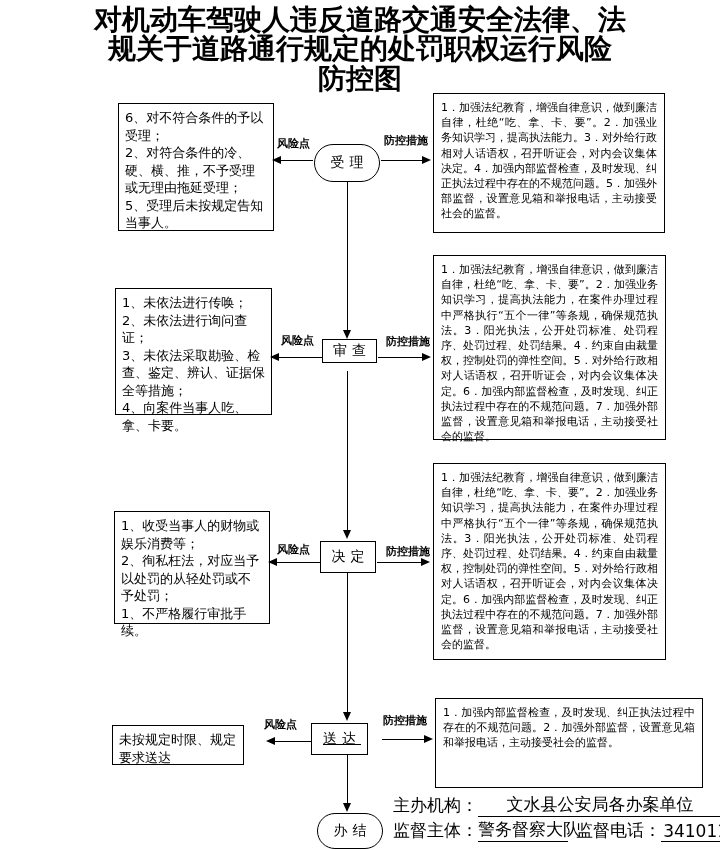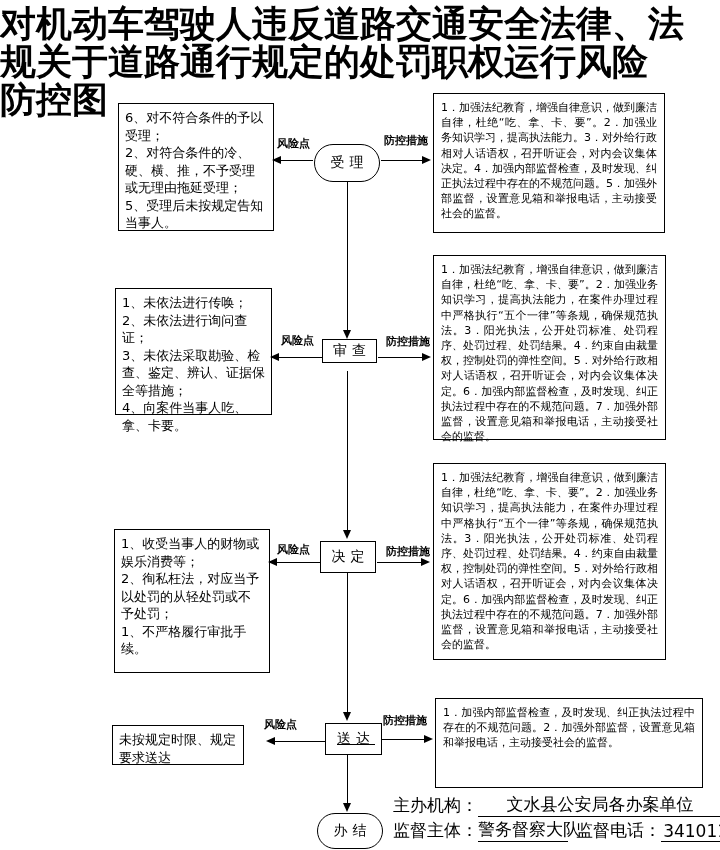--- a/index.html
+++ b/index.html
@@ -1,22 +1,22 @@
 <!DOCTYPE html>
 <html><head>
 <meta charset="utf-8">
 <style>
   html,body{margin:0;padding:0;background:#fff;}
   .canvas{
     position:relative;width:720px;height:850px;background:#fff;
     font-family:"DejaVu Sans",sans-serif;color:#000;overflow:hidden;
   }
   .title{
-    position:absolute;top:5px;left:0;width:720px;
-    font-weight:bold;font-size:36px;line-height:1.05;letter-spacing:0px;
+    position:absolute;top:5px;left:0;width:720px;text-align:center;
+    font-weight:bold;font-size:28px;line-height:1.05;letter-spacing:0px;
   }
   .box{position:absolute;border:1px solid #000;background:#fff;box-sizing:border-box;}
   .left-box{font-size:13px;line-height:1.35;padding:5px 6px;}
   .left-box div{margin:0;}
   .right-box{font-size:11px;line-height:15.2px;padding:6px 7px;text-align:justify;}
   .node{
     position:absolute;border:1px solid #000;background:#fff;box-sizing:border-box;
     display:flex;align-items:center;justify-content:center;
     font-size:14px;letter-spacing:5px;text-indent:5px;
   }
@@ -88,21 +88,21 @@
   <div class="hline" style="left:378px;top:357px;width:44px;"></div>
   <div class="ah-right" style="left:422px;top:353px;"></div>
 
   <div class="box right-box" style="left:433px;top:255px;width:233px;height:185px;">
     <div>1．加强法纪教育，增强自律意识，做到廉洁自律，杜绝“吃、拿、卡、要”。2．加强业务知识学习，提高执法能力，在案件办理过程中严格执行“五个一律”等条规，确保规范执法。3．阳光执法，公开处罚标准、处罚程序、处罚过程、处罚结果。4．约束自由裁量权，控制处罚的弹性空间。5．对外给行政相对人话语权，召开听证会，对内会议集体决定。6．加强内部监督检查，及时发现、纠正执法过程中存在的不规范问题。7．加强外部监督，设置意见箱和举报电话，主动接受社会的监督。</div>
   </div>
 
   <div class="vline" style="left:347px;top:371px;height:159px;"></div>
   <div class="ah-down" style="left:343px;top:530px;"></div>
 
-  <div class="box left-box" style="left:114px;top:529px;width:156px;height:144px;">
+  <div class="box left-box" style="left:114px;top:511px;width:156px;height:113px;">
     <div>1、收受当事人的财物或娱乐消费等；</div>
     <div>2、徇私枉法，对应当予以处罚的从轻处罚或不予处罚；</div>
     <div>1、不严格履行审批手续。</div>
   </div>
 
   <div class="flow-label" style="left:277px;top:542px;">风险点</div>
   <div class="ah-left" style="left:268px;top:558px;"></div>
   <div class="hline" style="left:277px;top:562px;width:43px;"></div>
 
   <div class="node" style="left:320px;top:541px;width:56px;height:32px;">
@@ -121,21 +121,21 @@
   <div class="ah-down" style="left:343px;top:712px;"></div>
 
   <div class="box left-box" style="left:112px;top:725px;width:132px;height:40px;">
     <div>未按规定时限、规定要求送达</div>
   </div>
 
   <div class="flow-label" style="left:264px;top:717px;">风险点</div>
   <div class="ah-left" style="left:266px;top:737px;"></div>
   <div class="hline" style="left:275px;top:741px;width:50px;"></div>
 
-  <div class="node" style="left:325px;top:723px;width:57px;height:32px;">
+  <div class="node" style="left:311px;top:723px;width:57px;height:32px;">
     <span class="u">送达</span>
   </div>
 
   <div class="flow-label" style="left:383px;top:713px;">防控措施</div>
   <div class="hline" style="left:382px;top:739px;width:42px;"></div>
   <div class="ah-right" style="left:424px;top:735px;"></div>
 
   <div class="box right-box" style="left:435px;top:698px;width:268px;height:90px;">
     <div>1．加强内部监督检查，及时发现、纠正执法过程中存在的不规范问题。2．加强外部监督，设置意见箱和举报电话，主动接受社会的监督。</div>
   </div>

